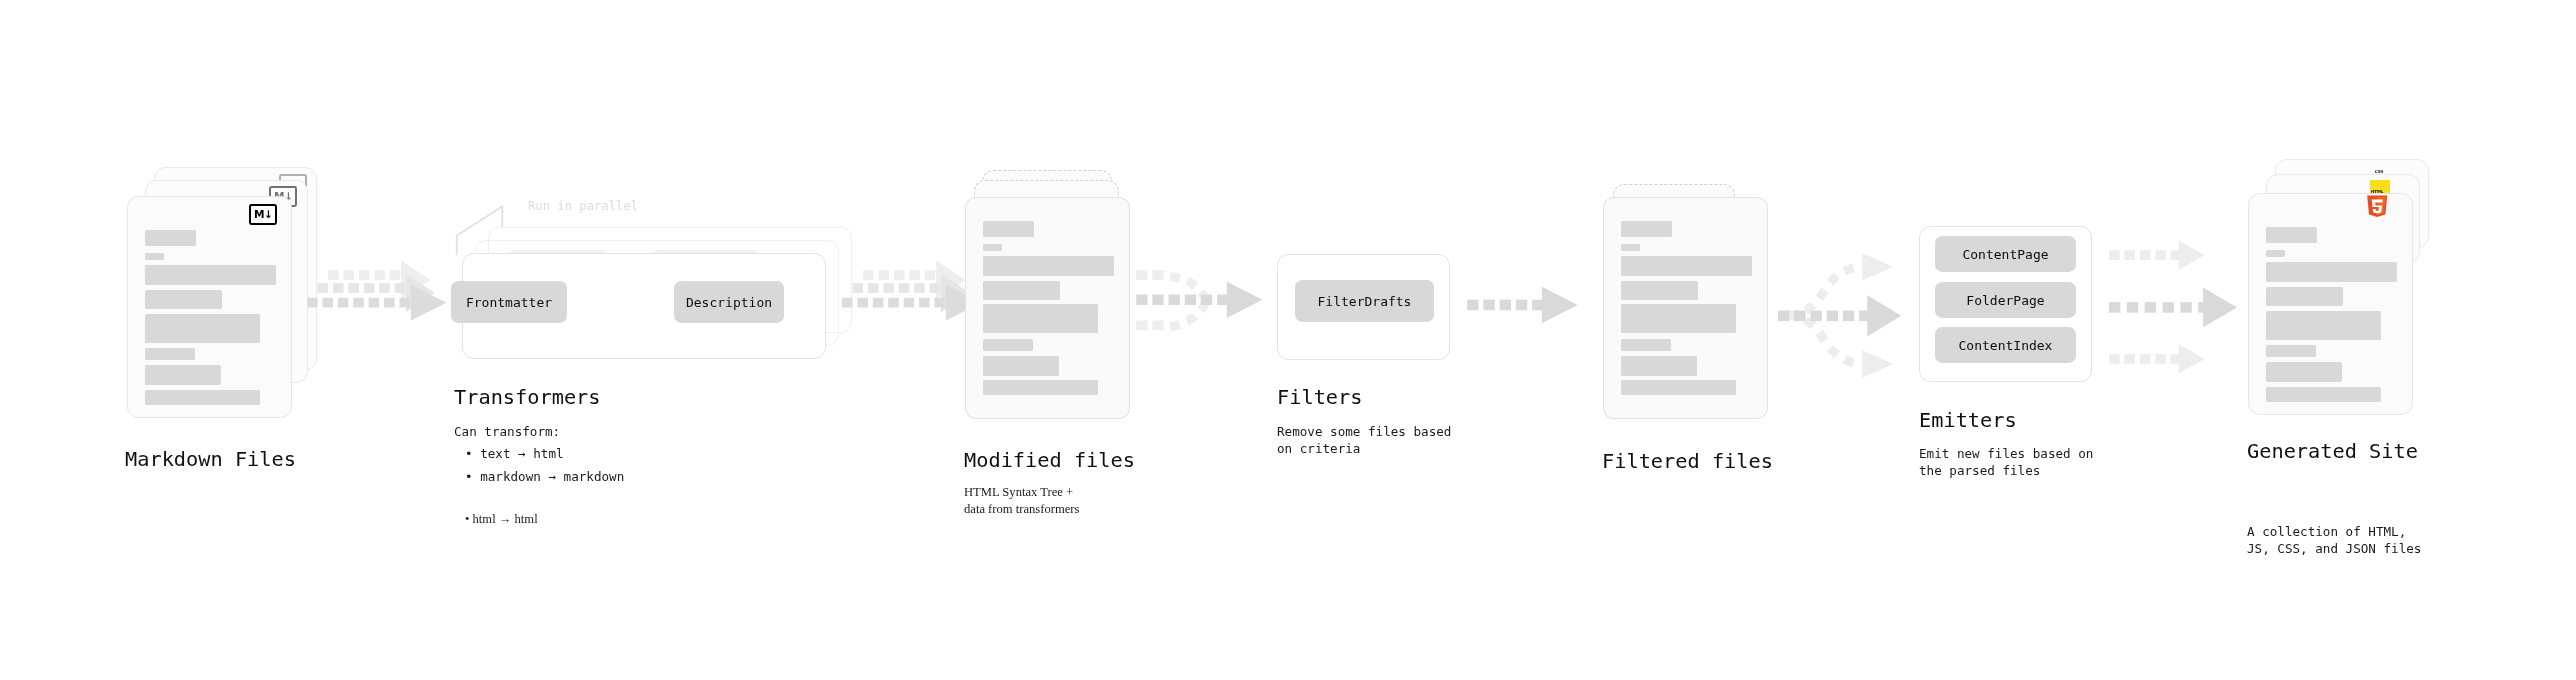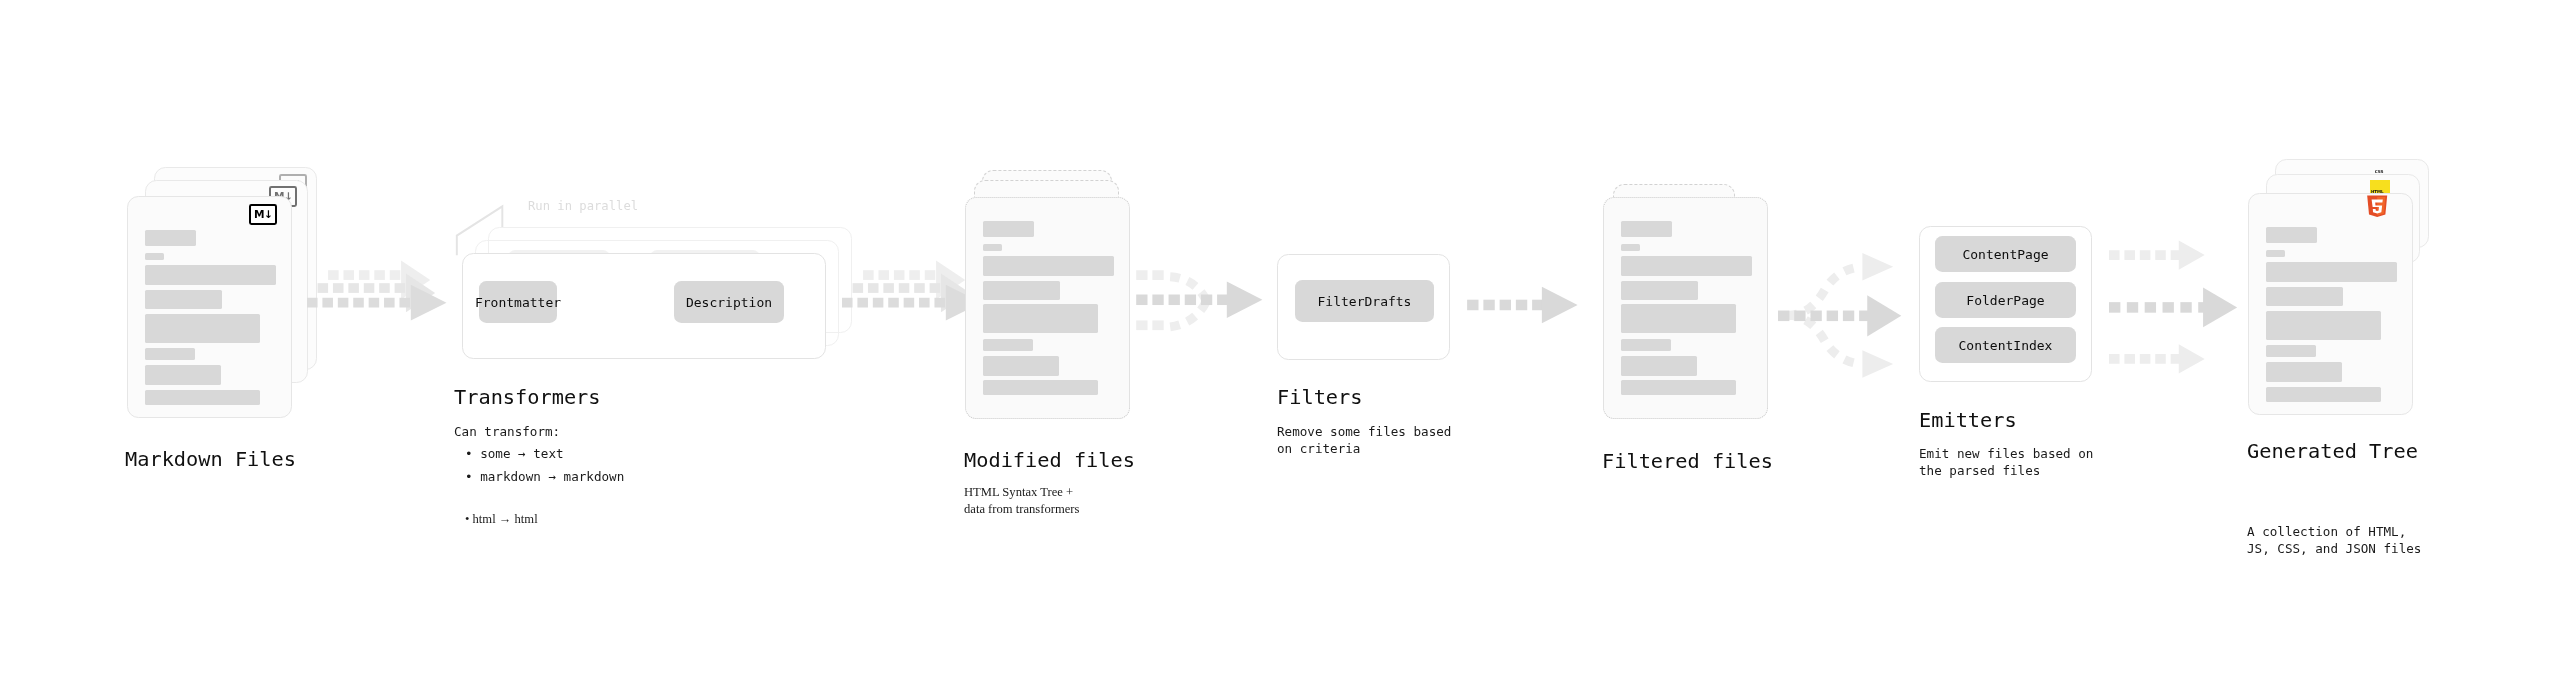--- a/index.html
+++ b/index.html
@@ -209,26 +209,26 @@
         <line x1="-6" y1="26" x2="34" y2="26"></line>
           <path d="M34 20 L46 26 L34 32 Z"></path>
       </g>
       <g stroke="#d7d7d7" stroke-width="2.4" fill="#d7d7d7">
         <line x1="-14" y1="44" x2="30" y2="44"></line>
           <path d="M30 38 L42 44 L30 50 Z"></path>
       </g>
     </svg>
 
     <div class="boxgroup" style="left:462px;top:253px;width:364px;height:106px;"></div>
-    <div class="pill" style="left:479px;top:281px;width:78px;height:42px;">Frontmatter</div>
+    <div class="pill" style="left:451px;top:281px;width:116px;height:42px;">Frontmatter</div>
     <div class="pill" style="left:674px;top:281px;width:110px;height:42px;">Description</div>
 
     <div class="caption" style="left:454px;top:385px;">Transformers</div>
     <div class="subcaption" style="left:454px;top:423px;">Can transform:</div>
-    <div class="subcaption" style="left:465px;top:445px;">• some → text</div>
+    <div class="subcaption" style="left:465px;top:445px;">• text → html</div>
     <div class="subcaption" style="left:465px;top:468px;">• markdown → markdown</div>
     <div class="subcaption" style="left:465px;top:511px;font-family:Liberation Serif, serif;">• html → html</div>
   </div>
 
   <svg class="arrowsvg" style="left:842px;top:270px;" width="146" height="75" viewBox="0 0 180 92">
     <g fill="#eeeeee">
       <rect x="26" y="0" width="13" height="12"></rect>
         <rect x="45" y="0" width="13" height="12"></rect>
       <rect x="64" y="0" width="13" height="12"></rect>
         <rect x="83" y="0" width="13" height="12"></rect>
@@ -405,19 +405,19 @@
       <div class="skel" style="left:17px;top:193px;width:115px;height:14.6px;"></div>
     </div>
 
     <svg class="html5" style="left:2365px;top:189px;" viewBox="0 0 60 70">
       <text x="30" y="10" text-anchor="middle" font-family="DejaVu Sans, sans-serif" font-size="10" font-weight="bold" fill="#111">HTML</text>
       <path d="M5 16 L55 16 L50.5 64 L30 70 L9.5 64 Z" fill="#e44d26"></path>
       <path d="M30 20 L50.5 20 L46.8 61 L30 66 Z" fill="#f16529"></path>
       <path d="M16 26 L44 26 L43 34 L25 34 L25.6 41 L42.4 41 L40.4 58 L30 61 L19.6 58 L19 50 L26 50 L26.3 54 L30 55 L33.7 54 L34.3 45 L18.6 45 Z" fill="#fff"></path>
     </svg>
 
-    <div class="caption" style="left:2247px;top:439px;">Generated Tree</div>
+    <div class="caption" style="left:2247px;top:439px;">Generated Site</div>
     <div class="subcaption" style="left:2247px;top:475px;margin-top:48px;">A collection of HTML,
 JS, CSS, and JSON files</div>
   </div>
 
 </div>
 
 
 </body></html>

